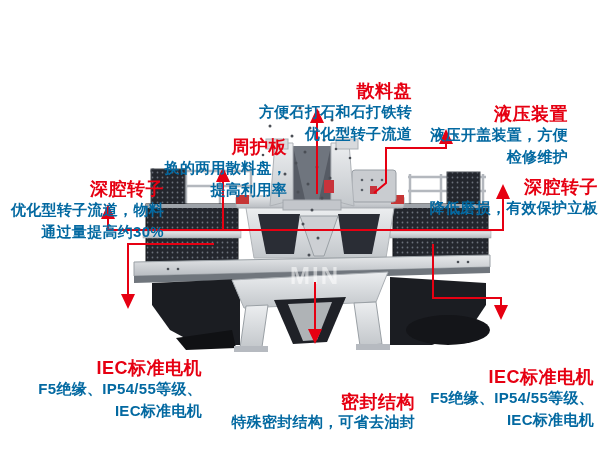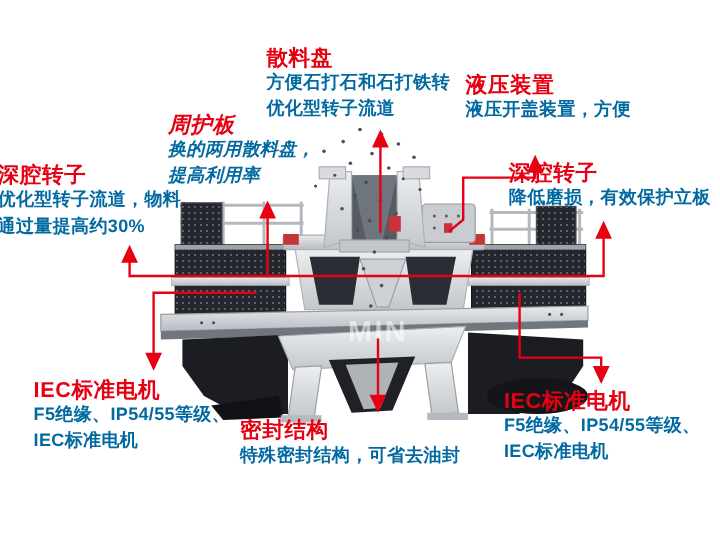--- a/index.html
+++ b/index.html
@@ -1,27 +1,27 @@
 <!DOCTYPE html>
 <html><head>
 <meta charset="utf-8">
 <style>
   html,body{margin:0;padding:0;background:#fff;}
   #stage{
     position:relative;width:600px;height:450px;background:#ffffff;overflow:hidden;
     font-family:"Liberation Sans","DejaVu Sans",sans-serif;
   }
   #machine-svg{position:absolute;left:0;top:0;}
-  .callout{position:absolute;text-align:left;}
+  .callout{position:absolute;text-align:right;margin-top:43px;}
   .co-title{font-size:18px;font-weight:bold;color:#e60012;line-height:20px;letter-spacing:.5px;}
   .co-desc{font-size:15px;color:#0369a1;line-height:21.5px;font-weight:bold;letter-spacing:.3px;}
   
   #co-sanliaopan{left:222px;top:38px;width:190px;}
   #co-yeya{left:388px;top:61px;width:180px;}
-  #co-zhouhuban{left:140px;top:94px;width:147px;font-style:italic;}
+  #co-zhouhuban{left:140px;top:94px;width:147px;}
   #co-shenqiang{left:-2px;top:136px;width:166px;}
   #co-lingxing{left:424px;top:134px;width:174px;}
   #co-iec-left{left:28px;top:315px;width:174px;}
   #co-mifeng{left:200px;top:350px;width:215px;font-family:Liberation Mono, monospace;}
   #co-iec-right{left:420px;top:324px;width:174px;}
 </style>
 </head>
 <body>
 
 <div id="stage">
@@ -181,20 +181,21 @@
 
   <div class="callout" id="co-sanliaopan">
     <div class="co-title">散料盘</div>
     <div class="co-desc">方便石打石和石打铁转</div>
     <div class="co-desc">优化型转子流道</div>
   </div>
 
   <div class="callout" id="co-yeya">
     <div class="co-title">液压装置</div>
     <div class="co-desc">液压开盖装置，方便</div>
+    <div class="co-desc">检修维护</div>
   </div>
 
   <div class="callout" id="co-zhouhuban">
     <div class="co-title">周护板</div>
     <div class="co-desc">换的两用散料盘，</div>
     <div class="co-desc">提高利用率</div>
   </div>
 
   <div class="callout" id="co-shenqiang">
     <div class="co-title">深腔转子</div>

